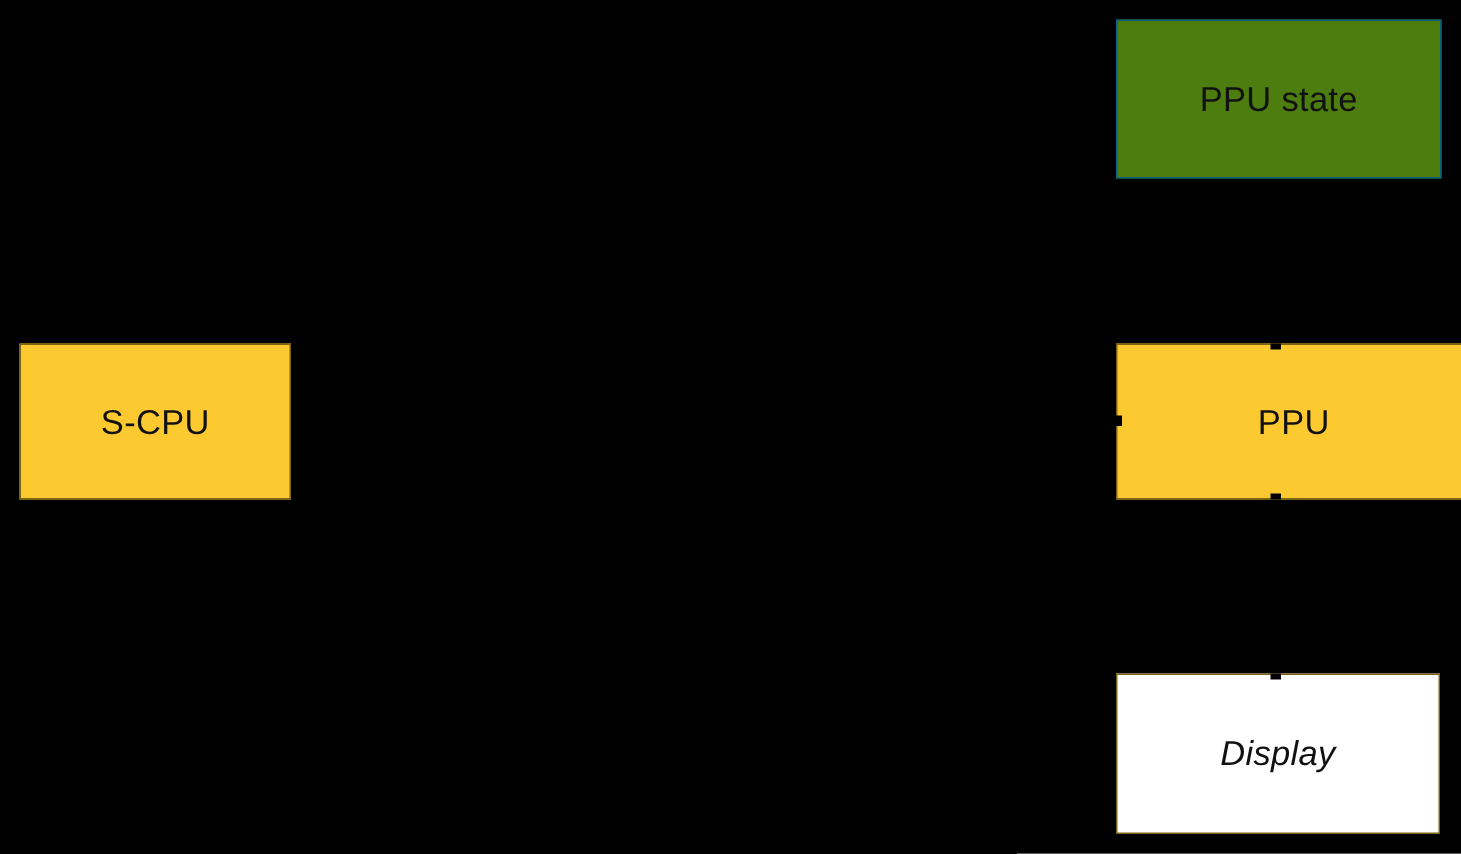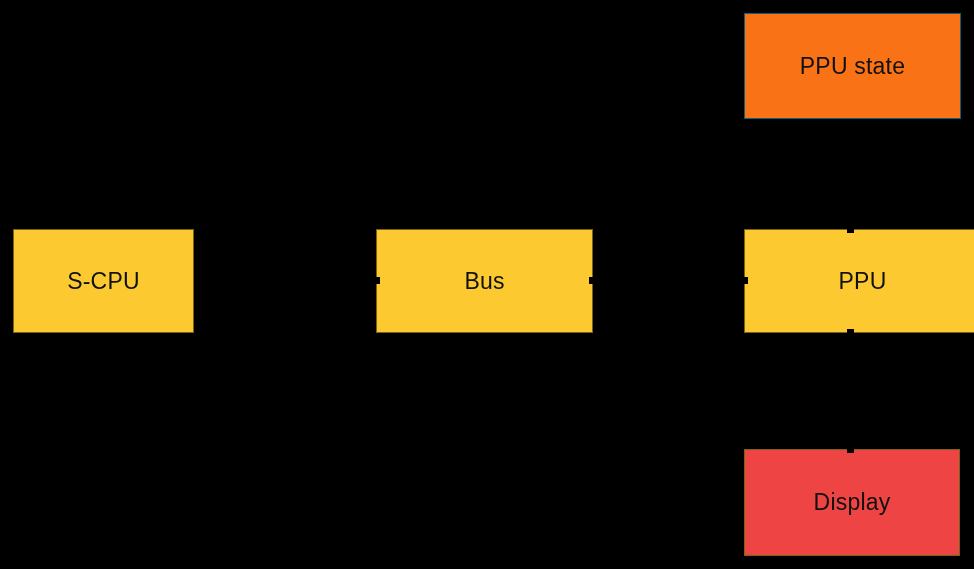--- a/index.html
+++ b/index.html
@@ -53,37 +53,34 @@
   #notch-ppu-left    { left: 744px; top: 277px; }
   #notch-ppu-top     { left: 847px; top: 229px; }
   #notch-ppu-bottom  { left: 847px; top: 329px; }
   #notch-display-top { left: 847px; top: 449px; }
 </style>
 </head>
 <body>
 
 <div class="canvas" style="background-color: rgb(0, 0, 0);">
 
-  <div class="node node-blue" id="node-ppu-state" style="background-color: #f97316;">
+  <div class="node node-blue" id="node-ppu-state" style="background-color: #4d7c0f;">
     <span>PPU state</span>
   </div>
 
   <div class="node node-yellow" id="node-scpu" style="background-color: rgb(253, 201, 48);">
     <span>S-CPU</span>
   </div>
 
-  <div class="node node-yellow" id="node-bus" style="background-color: rgb(253, 201, 48);">
-    <span>Bus</span>
-  </div>
 
   <div class="node node-yellow" id="node-ppu" style="background-color: rgb(253, 201, 48);">
     <span>PPU</span>
   </div>
 
-  <div class="node node-yellow" id="node-display" style="background-color: #ef4444;">
+  <div class="node node-yellow" id="node-display" style="background-color: #ffffff; font-style: italic;">
     <span>Display</span>
   </div>
 
   <div class="notch notch-h" id="notch-scpu-right"></div>
   <div class="notch notch-h" id="notch-bus-left"></div>
   <div class="notch notch-h" id="notch-bus-right"></div>
   <div class="notch notch-h" id="notch-ppu-left"></div>
   <div class="notch notch-v" id="notch-ppu-top"></div>
   <div class="notch notch-v" id="notch-ppu-bottom"></div>
   <div class="notch notch-v" id="notch-display-top"></div>

